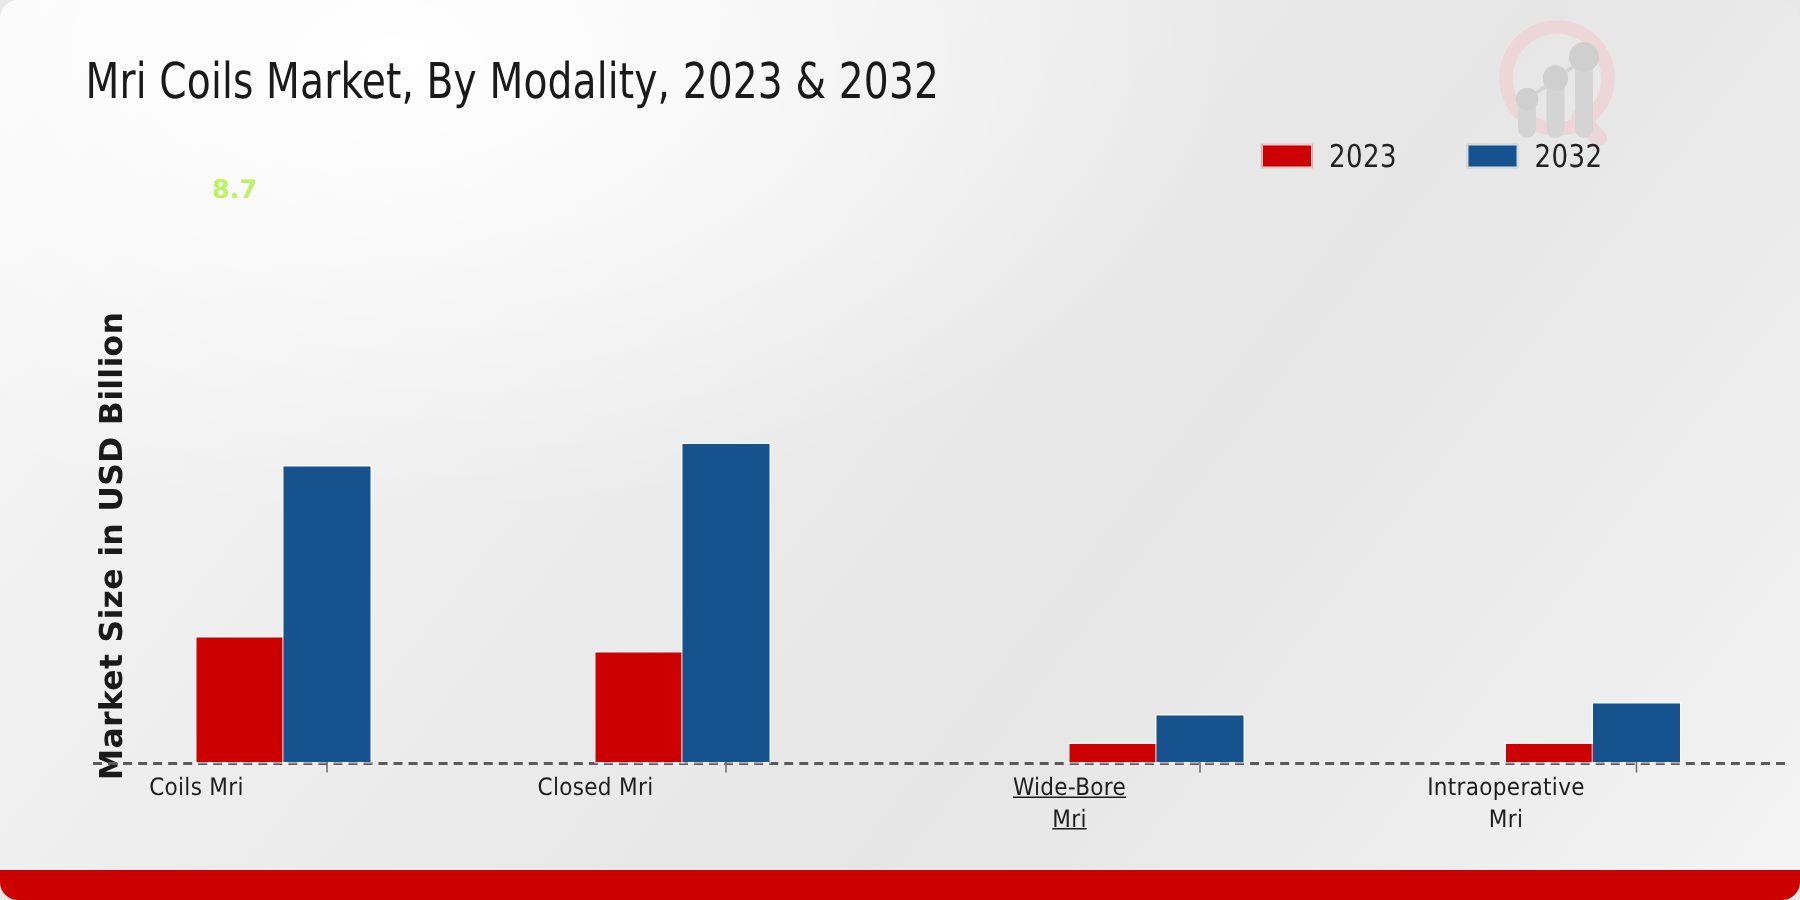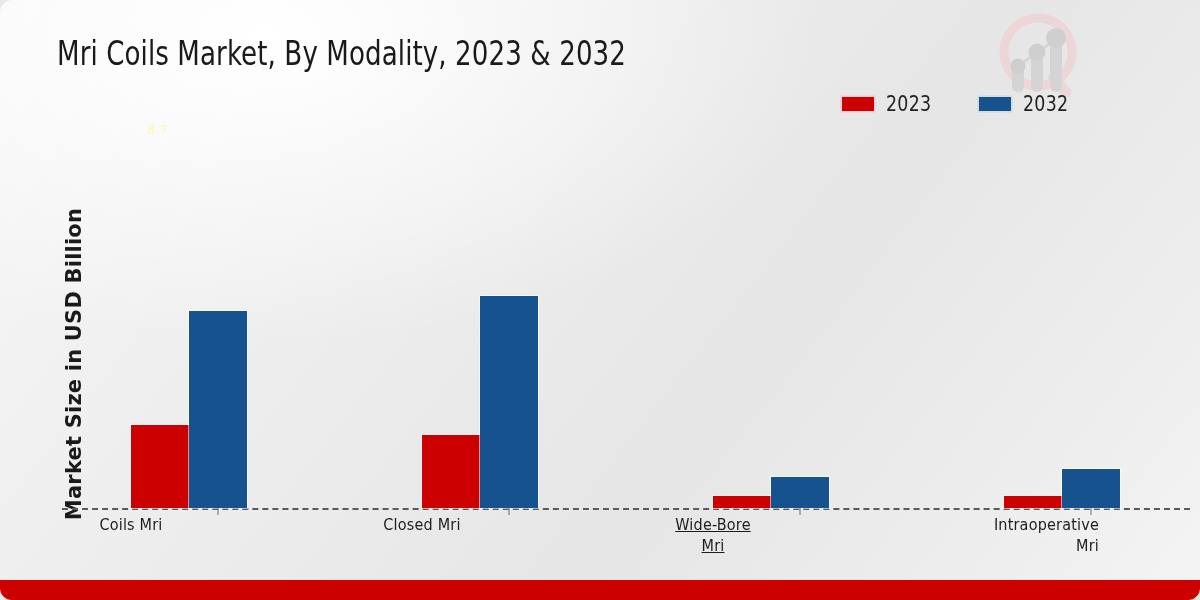--- a/index.html
+++ b/index.html
@@ -80,21 +80,21 @@
     width:58px;
     box-shadow:0 0 0 1px rgba(255,255,255,0.55);
   }
   .bar.s2023 { background:#cc0000; }
   .bar.s2032 { background:#16538e; }
   .bar-label {
     position:absolute; bottom:100%; left:50%;
     transform:translateX(-62%);
     margin-bottom:3px;
     font-family:"DejaVu Sans", sans-serif;
-    font-size:12px; font-weight:700; color:#fef9c3;
+    font-size:17px; font-weight:700; color:#bef264;
     white-space:nowrap;
   }
   .tick {
     position:absolute; bottom:-7px; left:50%;
     width:1px; height:7px; background:#6a6a6a;
     transform:translateX(-50%);
   }
   .cat-label {
     position:absolute; top:374px; left:50%;
     transform:translateX(-50%);
@@ -162,21 +162,21 @@
       </div>
       <div class="bar-wrap">
         <div class="bar s2032" style="height:197px;"></div>
         <span class="tick"></span>
       </div>
       <div class="cat-label" style="left:0px;">
         <span>Coils Mri</span>
       </div>
     </div>
 
-    <div class="group" style="left:422px;align-items:flex-end;">
+    <div class="group" style="left:397px;align-items:flex-end;">
       <div class="bar-wrap">
         <div class="bar s2023" style="height:73px;">
           <span class="bar-label"></span>
         </div>
       </div>
       <div class="bar-wrap">
         <div class="bar s2032" style="height:212px;"></div>
         <span class="tick"></span>
       </div>
       <div class="cat-label" style="left:0px;">
@@ -203,21 +203,21 @@
     <div class="group" style="left:1004px;">
       <div class="bar-wrap">
         <div class="bar s2023" style="height:12px;">
           <span class="bar-label"></span>
         </div>
       </div>
       <div class="bar-wrap">
         <div class="bar s2032" style="height:39px;"></div>
         <span class="tick"></span>
       </div>
-      <div class="cat-label" style="left:0px;text-align:right;">
+      <div class="cat-label" style="left:0px;">
         <span>Intraoperative</span><br>
         <span>Mri</span>
       </div>
     </div>
   </div>
 
   <div id="footer-bar"></div>
 
 </div>
 

